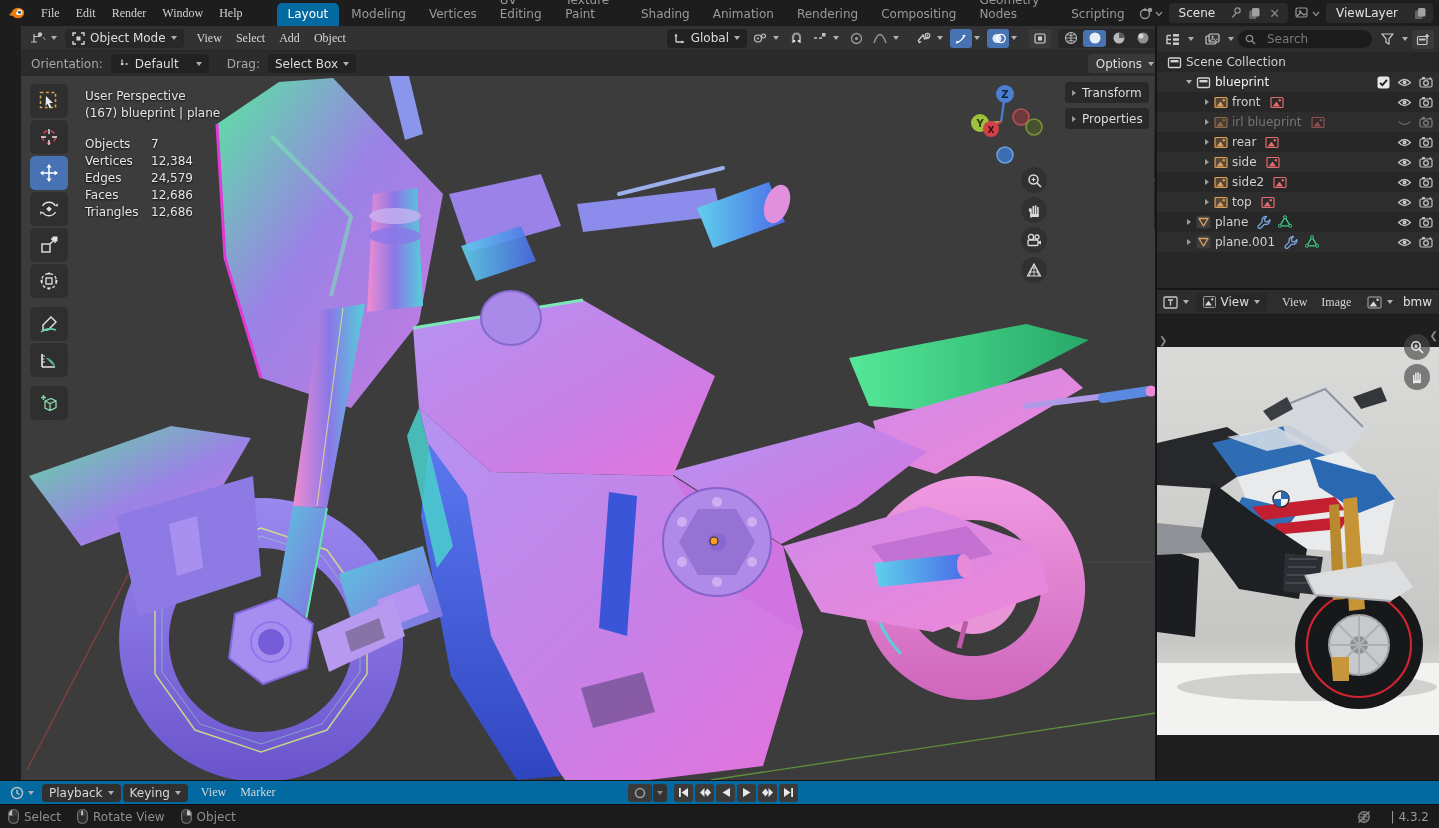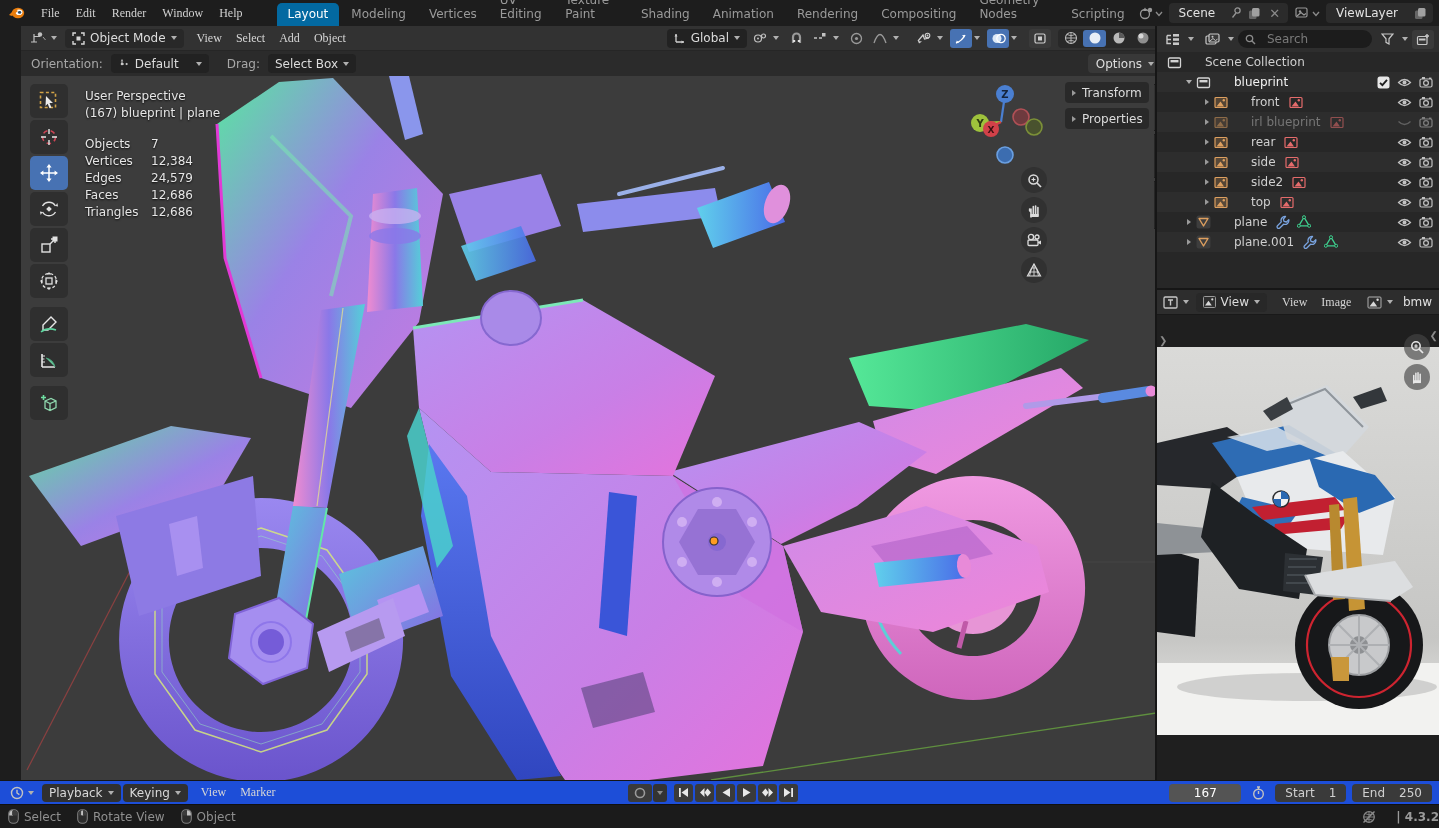--- a/index.html
+++ b/index.html
@@ -18,21 +18,21 @@
   .ws-tab.active{background:#0369a1;color:#fdfdfd;}
   .topbar-right{margin-left:auto;display:flex;align-items:center;gap:6px;padding-right:6px;}
   .id-field{background:#2b2b2b;border-radius:4px;height:20px;display:flex;align-items:center;padding:0 6px;gap:6px;}
   .id-field .name{color:#e2e2e2;padding:0 10px 0 4px;}
   .mini-btn{opacity:.75;display:flex;align-items:center;}
   .x-btn{color:#8a8a8a;font-size:13px;padding:0 2px;}
 
   
   .vp-region{position:absolute;left:0;top:26px;width:1155px;height:754px;margin-left:21px;}
   .right-col{position:absolute;left:1155px;top:26px;width:284px;height:754px;border-left:2px solid #161616;}
-  .timeline{position:absolute;left:0;top:780px;width:100%;height:24px;background:#1d4ed8;border-top:1px solid #161616;display:flex;align-items:center;z-index:30;}
+  .timeline{position:absolute;left:0;top:780px;width:100%;height:24px;background:#0369a1;border-top:1px solid #161616;display:flex;align-items:center;z-index:30;}
   .statusbar{position:absolute;left:0;top:804px;width:100%;height:24px;background:#1b1b1b;border-top:1px solid #101010;display:flex;align-items:center;color:#8f8f8f;z-index:30;}
 
   
   .vp-header{height:24px;background:#323232;display:flex;align-items:center;padding:0 6px;gap:2px;}
   .vp-tools{height:26px;background:#2b2b2b;display:flex;align-items:center;padding:0 10px;gap:8px;border-top:1px solid #262626;}
   .hdr-menu{padding:0 7px;color:#d6d6d6;}
   .ctrl{background:#282828;border-radius:4px;height:19px;display:inline-flex;align-items:center;padding:0 7px;gap:5px;color:#dcdcdc;}
   .ctrl.darker{background:#222;}
   .tool-label{color:#a8a8a8;}
   .icon-btn{width:22px;height:19px;border-radius:3px;display:inline-flex;align-items:center;justify-content:center;}
@@ -63,21 +63,21 @@
   .options-pill{background:#383838;border-radius:4px;height:19px;display:inline-flex;align-items:center;padding:0 8px;gap:6px;color:#dedede;}
 
   
   .outliner{height:264px;background:#272727;border-bottom:2px solid #161616;overflow:hidden;}
   .ol-header{height:26px;background:#2e2e2e;display:flex;align-items:center;padding:0 5px;gap:4px;}
   .search{flex:1;background:#1c1c1c;border-radius:9px;height:18px;display:flex;align-items:center;padding:0 7px;gap:11px;}
   .search input{background:transparent;border:none;outline:none;color:#cfcfcf;width:70px;font-size:12px;font-family:inherit;}
   .search input::placeholder{color:#7a7a7a;}
   .ol-rows > div:nth-of-type(even){background:#2d2d2d;}
   .ol-row{height:20px;display:flex;align-items:center;padding:0 6px 0 10px;}
-  .ol-row .lbl{margin-left:23px;color:#cfcfcf;}
+  .ol-row .lbl{margin-left:4px;color:#cfcfcf;}
   .ol-row.dim .lbl{color:#767676;}
   .ol-row .lbl.bold{color:#f2f2f2;}
   .ol-row .exp{width:15px;display:flex;justify-content:center;}
   .ol-row.d1{padding-left:24px;}
   .ol-row.d2{padding-left:42px;}
   .ol-right{margin-left:auto;display:flex;align-items:center;gap:7px;}
   .data-ico{margin-left:9px;display:flex;}
   .dim svg{opacity:.55;}
 
   
@@ -92,21 +92,21 @@
   .transport{position:absolute;left:674px;display:flex;gap:2px;}
   .t-btn{width:19px;height:18px;background:#3a3a3a;border-radius:3px;display:flex;align-items:center;justify-content:center;}
   .autokey{position:absolute;left:628px;display:flex;gap:1px;}
   .tl-right{margin-left:auto;display:flex;align-items:center;gap:6px;padding-right:7px;}
   .frame-field{background:#545454;border-radius:4px;width:72px;height:18px;display:flex;align-items:center;justify-content:center;color:#fff;}
   .range-field{background:#3a3a3a;border-radius:4px;height:18px;display:flex;align-items:center;gap:14px;padding:0 10px;color:#d0d0d0;}
 
   
   .hint{display:flex;align-items:center;gap:5px;margin-right:16px;}
   .sb-left{display:flex;align-items:center;padding-left:8px;}
-  .sb-right{margin-left:auto;display:flex;align-items:center;gap:19px;padding-right:0;color:#9a9a9a;font-weight:bold;}
+  .sb-right{margin-left:auto;display:flex;align-items:center;gap:19px;padding-right:10px;color:#9a9a9a;}
   .mouse .segL,.mouse .segM,.mouse .segR{fill:#3d3d3d;}
   .mouse.left .segL{fill:#c2c2c2;}
   .mouse.middle .segM{fill:#c2c2c2;}
   .mouse.right .segR{fill:#c2c2c2;}
 </style>
 </head>
 <body>
 
 <div id="app">
 
@@ -1252,39 +1252,20 @@
           </svg>
         </span>
       <span class="t-btn">
           <svg width="11" height="11" viewBox="0 0 11 11">
             <path d="M1 1 L7.5 5.5 L1 10 Z" fill="#e8e8e8"></path>
             <rect x="8.2" y="1" width="1.8" height="9" fill="#e8e8e8"></rect>
           </svg>
         </span>
     </div>
 
-    <div class="tl-right">
-      <div class="frame-field">
-        <span>167</span>
-      </div>
-      <span class="icon-btn">
-        <svg width="13" height="14" viewBox="0 0 13 14">
-            <circle cx="6.5" cy="8" r="4.8" fill="none" stroke="#c2c2c2" stroke-width="1.4"></circle>
-            <path d="M6.5 5 V8 M5 1 h3 M6.5 1 v2" stroke="#c2c2c2" stroke-width="1.4"></path>
-          </svg>
-      </span>
-      <div class="range-field">
-        <span>Start</span>
-        <span>1</span>
-      </div>
-      <div class="range-field">
-        <span>End</span>
-        <span>250</span>
-      </div>
-    </div>
   </div>
 
   <div class="statusbar">
     <div class="sb-left">
 
         <span class="hint">
           <svg class="mouse left" width="11" height="15" viewBox="0 0 11 15">
             <rect x="0.7" y="0.7" width="9.6" height="13.6" rx="4.2" fill="#2c2c2c" stroke="#7e7e7e" stroke-width="1.1"></rect>
             <path class="segL" d="M1.2 6.5 V4.8 A4 4 0 0 1 5 1.2 L5 6.5 Z"></path>
             <rect class="segM" x="4.1" y="1.4" width="2.8" height="5.1" rx="1.3"></rect>

